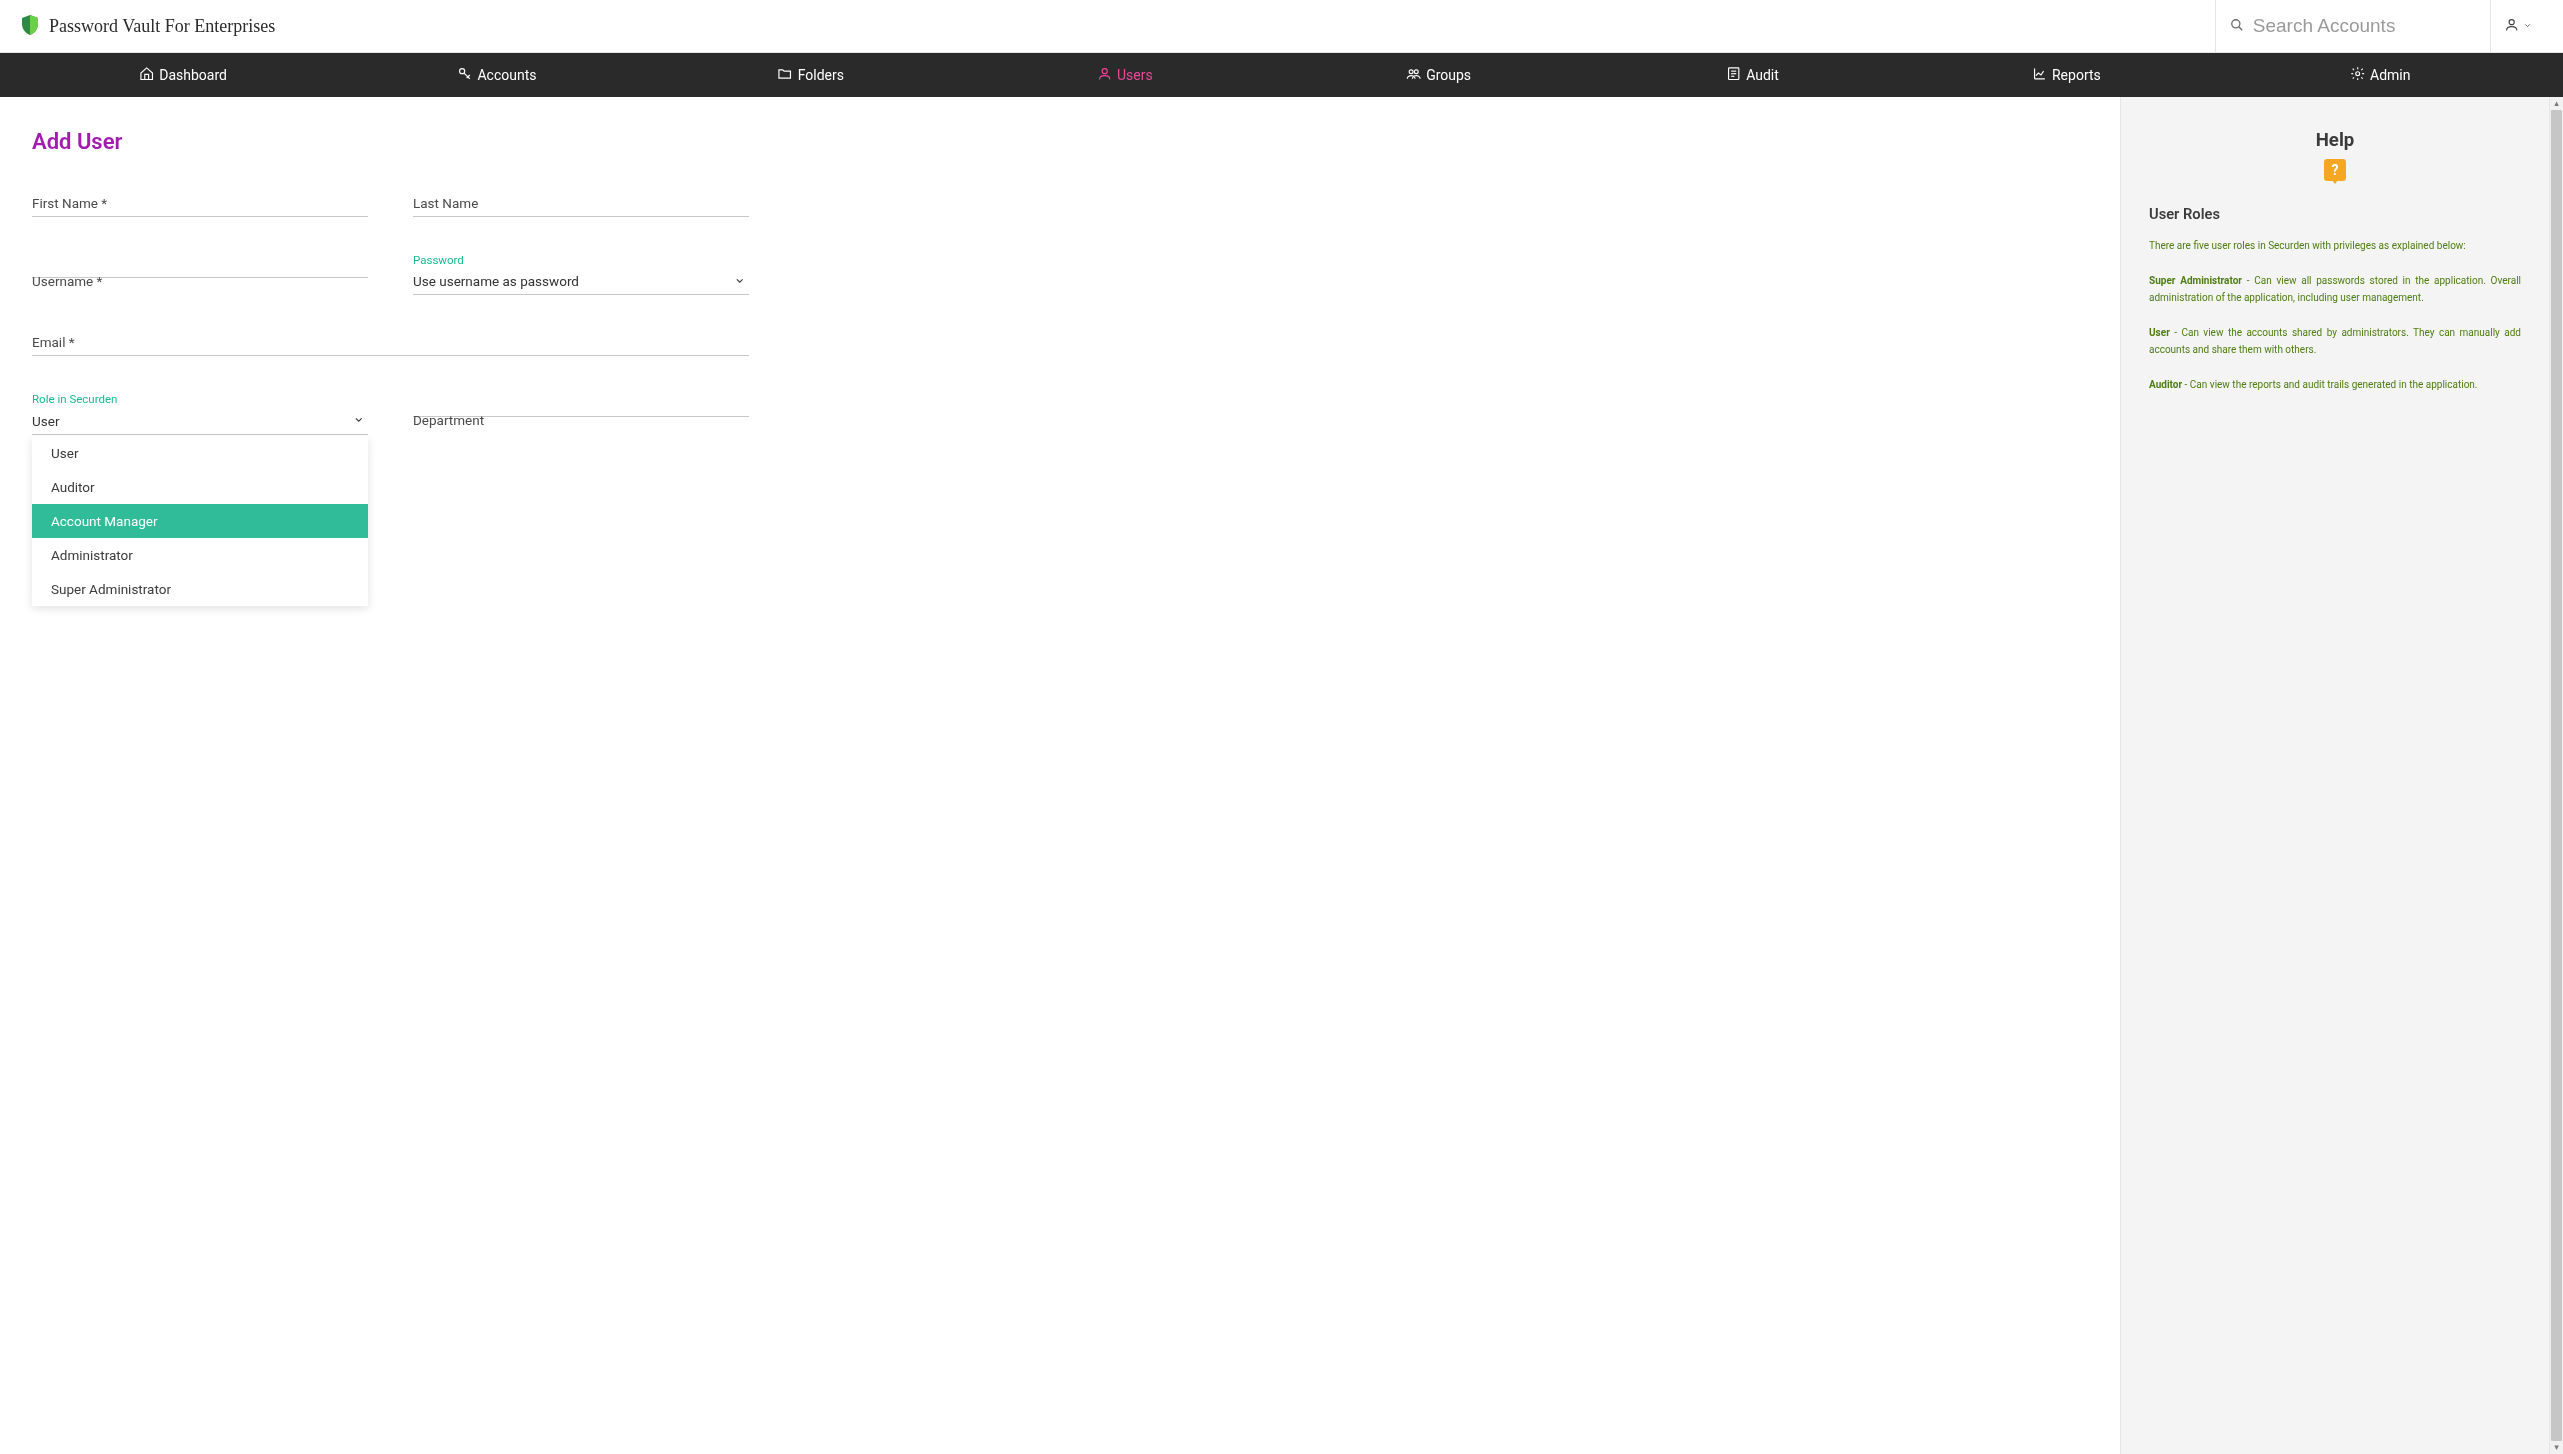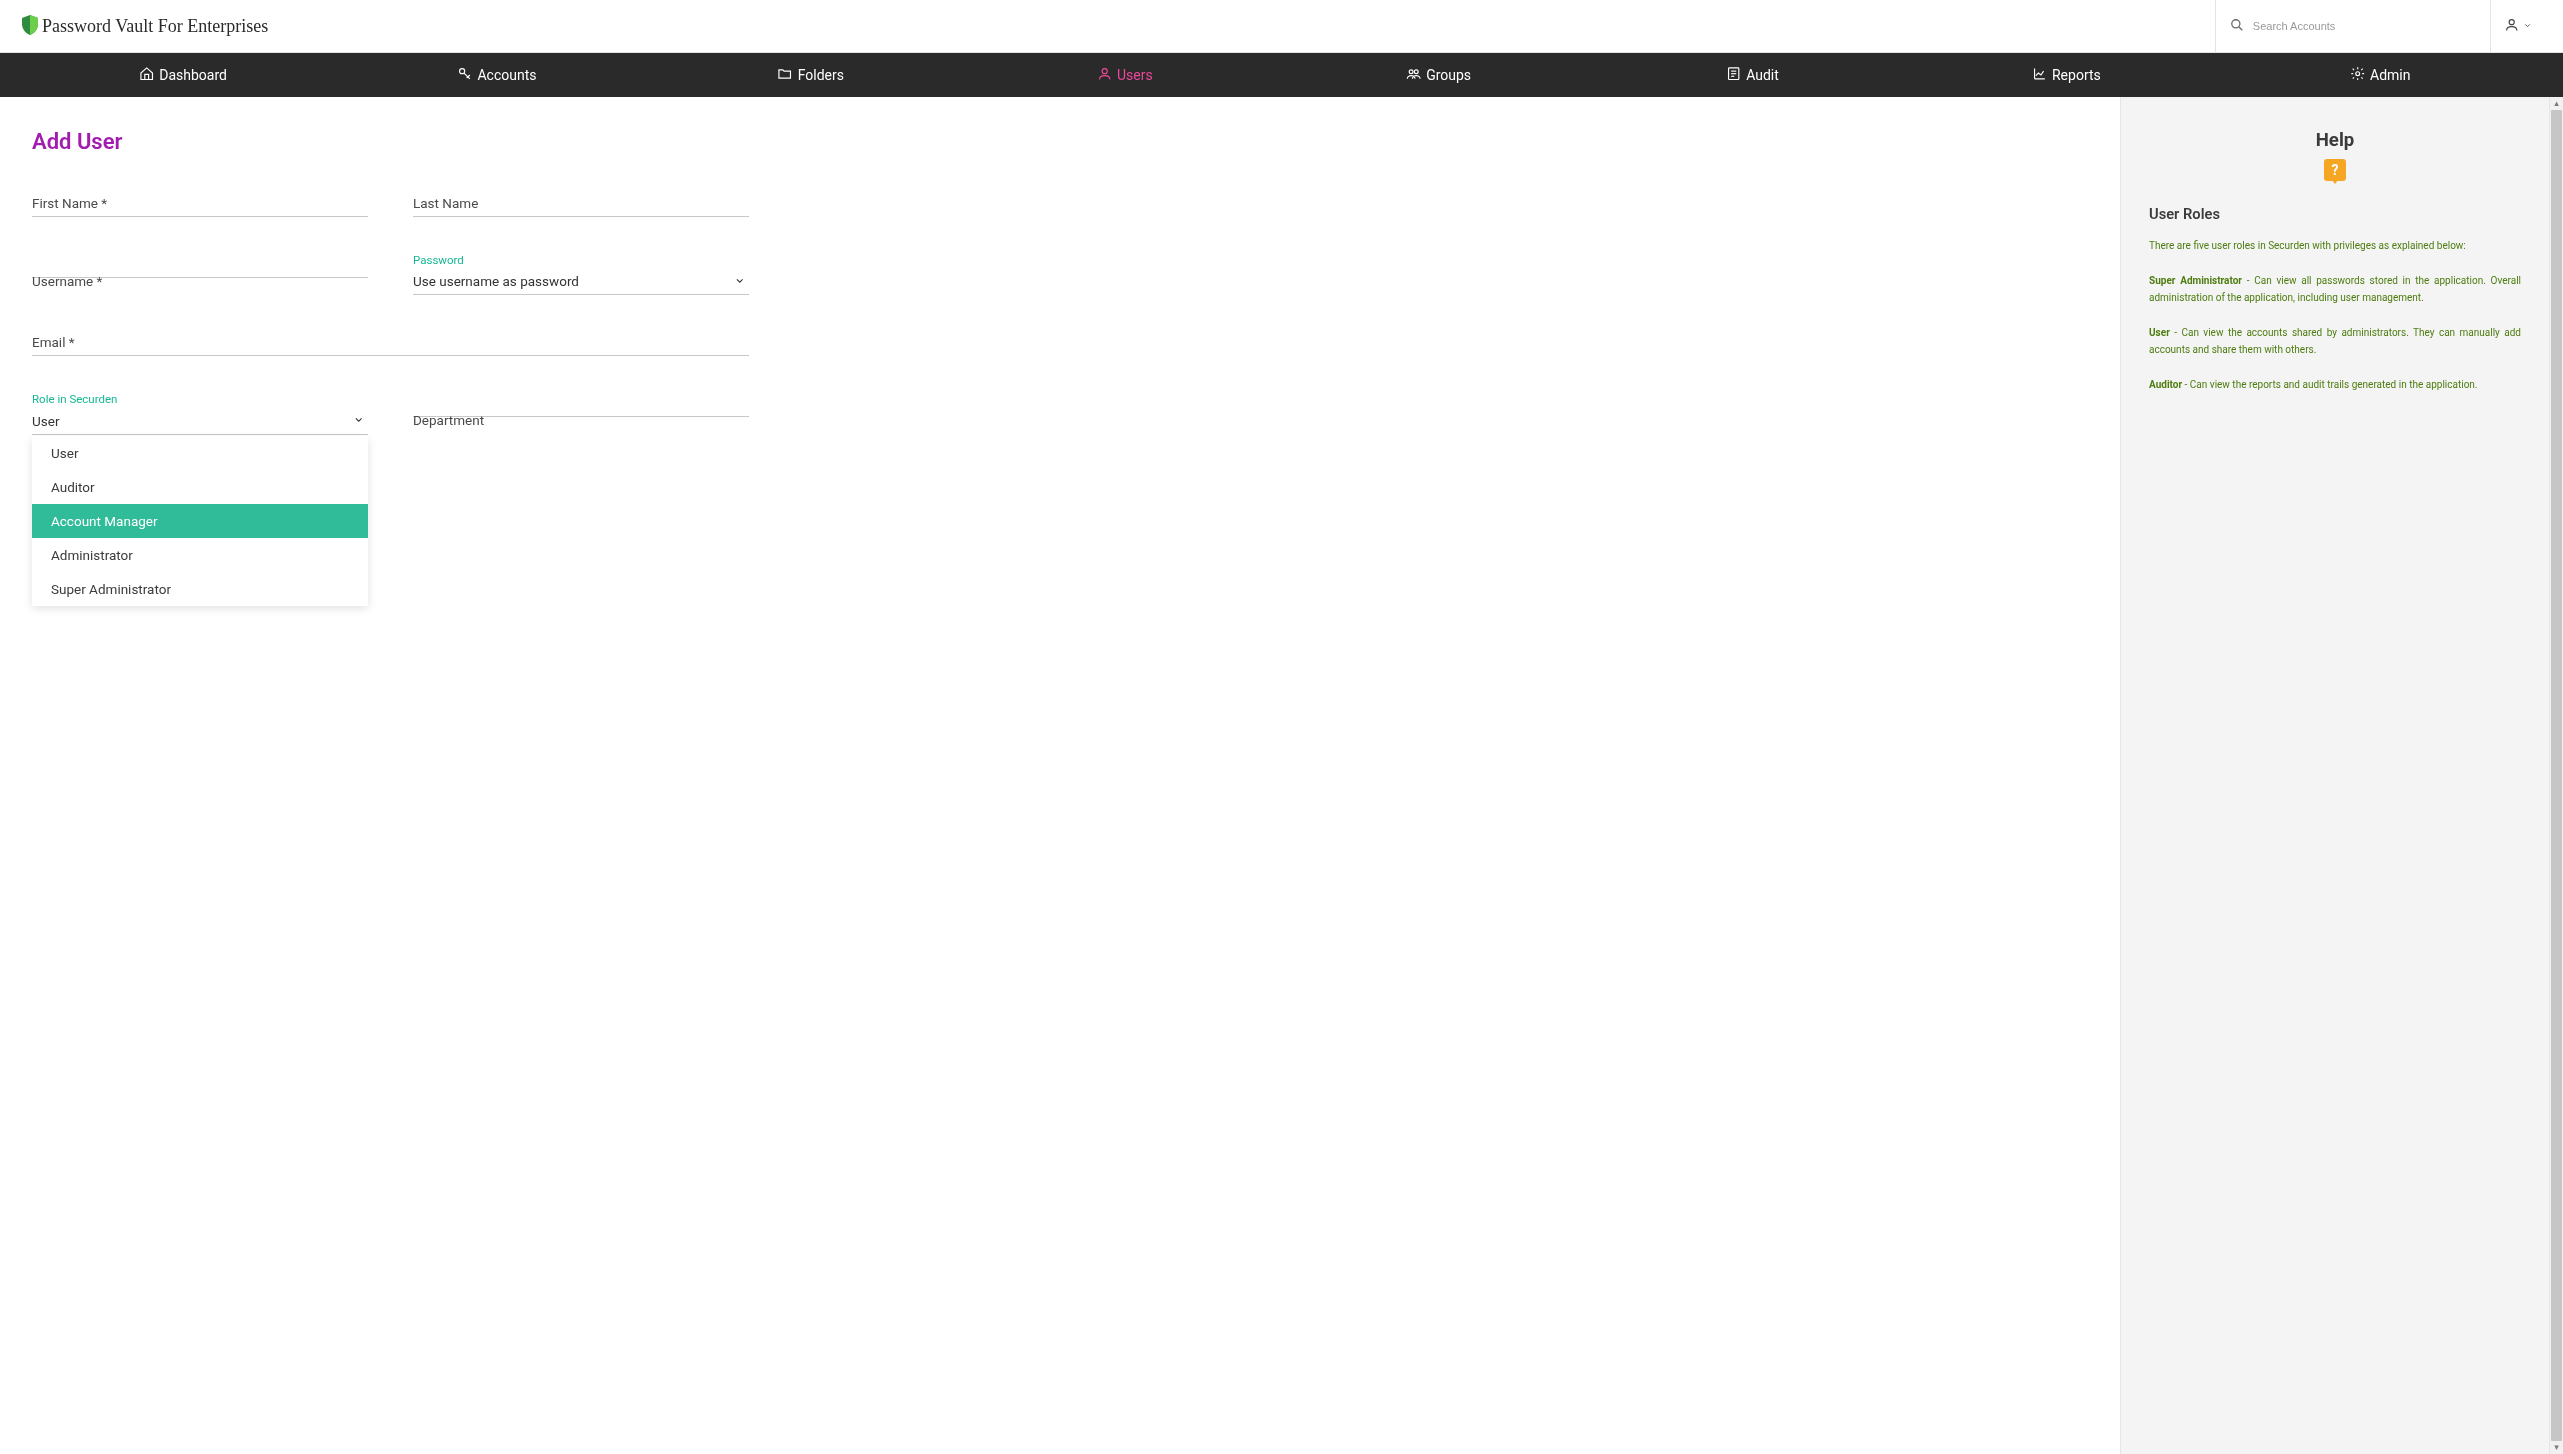--- a/index.html
+++ b/index.html
@@ -24,21 +24,21 @@
       display: flex;
       align-items: center;
       height: 53px;
       border-bottom: 0.6px solid #e4e4e4;
       padding: 0 18px 0 18px;
       position: relative;
     }
     .logo-wrap {
       display: flex;
       align-items: center;
-      gap: 0;
+      gap: 7px;
     }
     .logo-shield {
       width: 24px;
       height: 24px;
     }
     .app-title {
       font-family: Georgia, 'Times New Roman', serif;
       font-size: 18px;
       color: #2b2b2b;
     }
@@ -53,21 +53,21 @@
       align-items: center;
       border-left: 0.6px solid #e4e4e4;
       padding: 0 14px;
       width: 275px;
       height: 100%;
       gap: 9px;
     }
     .search-input {
       border: none;
       outline: none;
-      font-size: 11px;
+      font-size: 19px;
       color: #c2410c;
       width: 100%;
     }
     .search-input::placeholder {
       color: #9a9a9a;
     }
     .profile-wrap {
       display: flex;
       align-items: center;
       border-left: 0.6px solid #e4e4e4;

